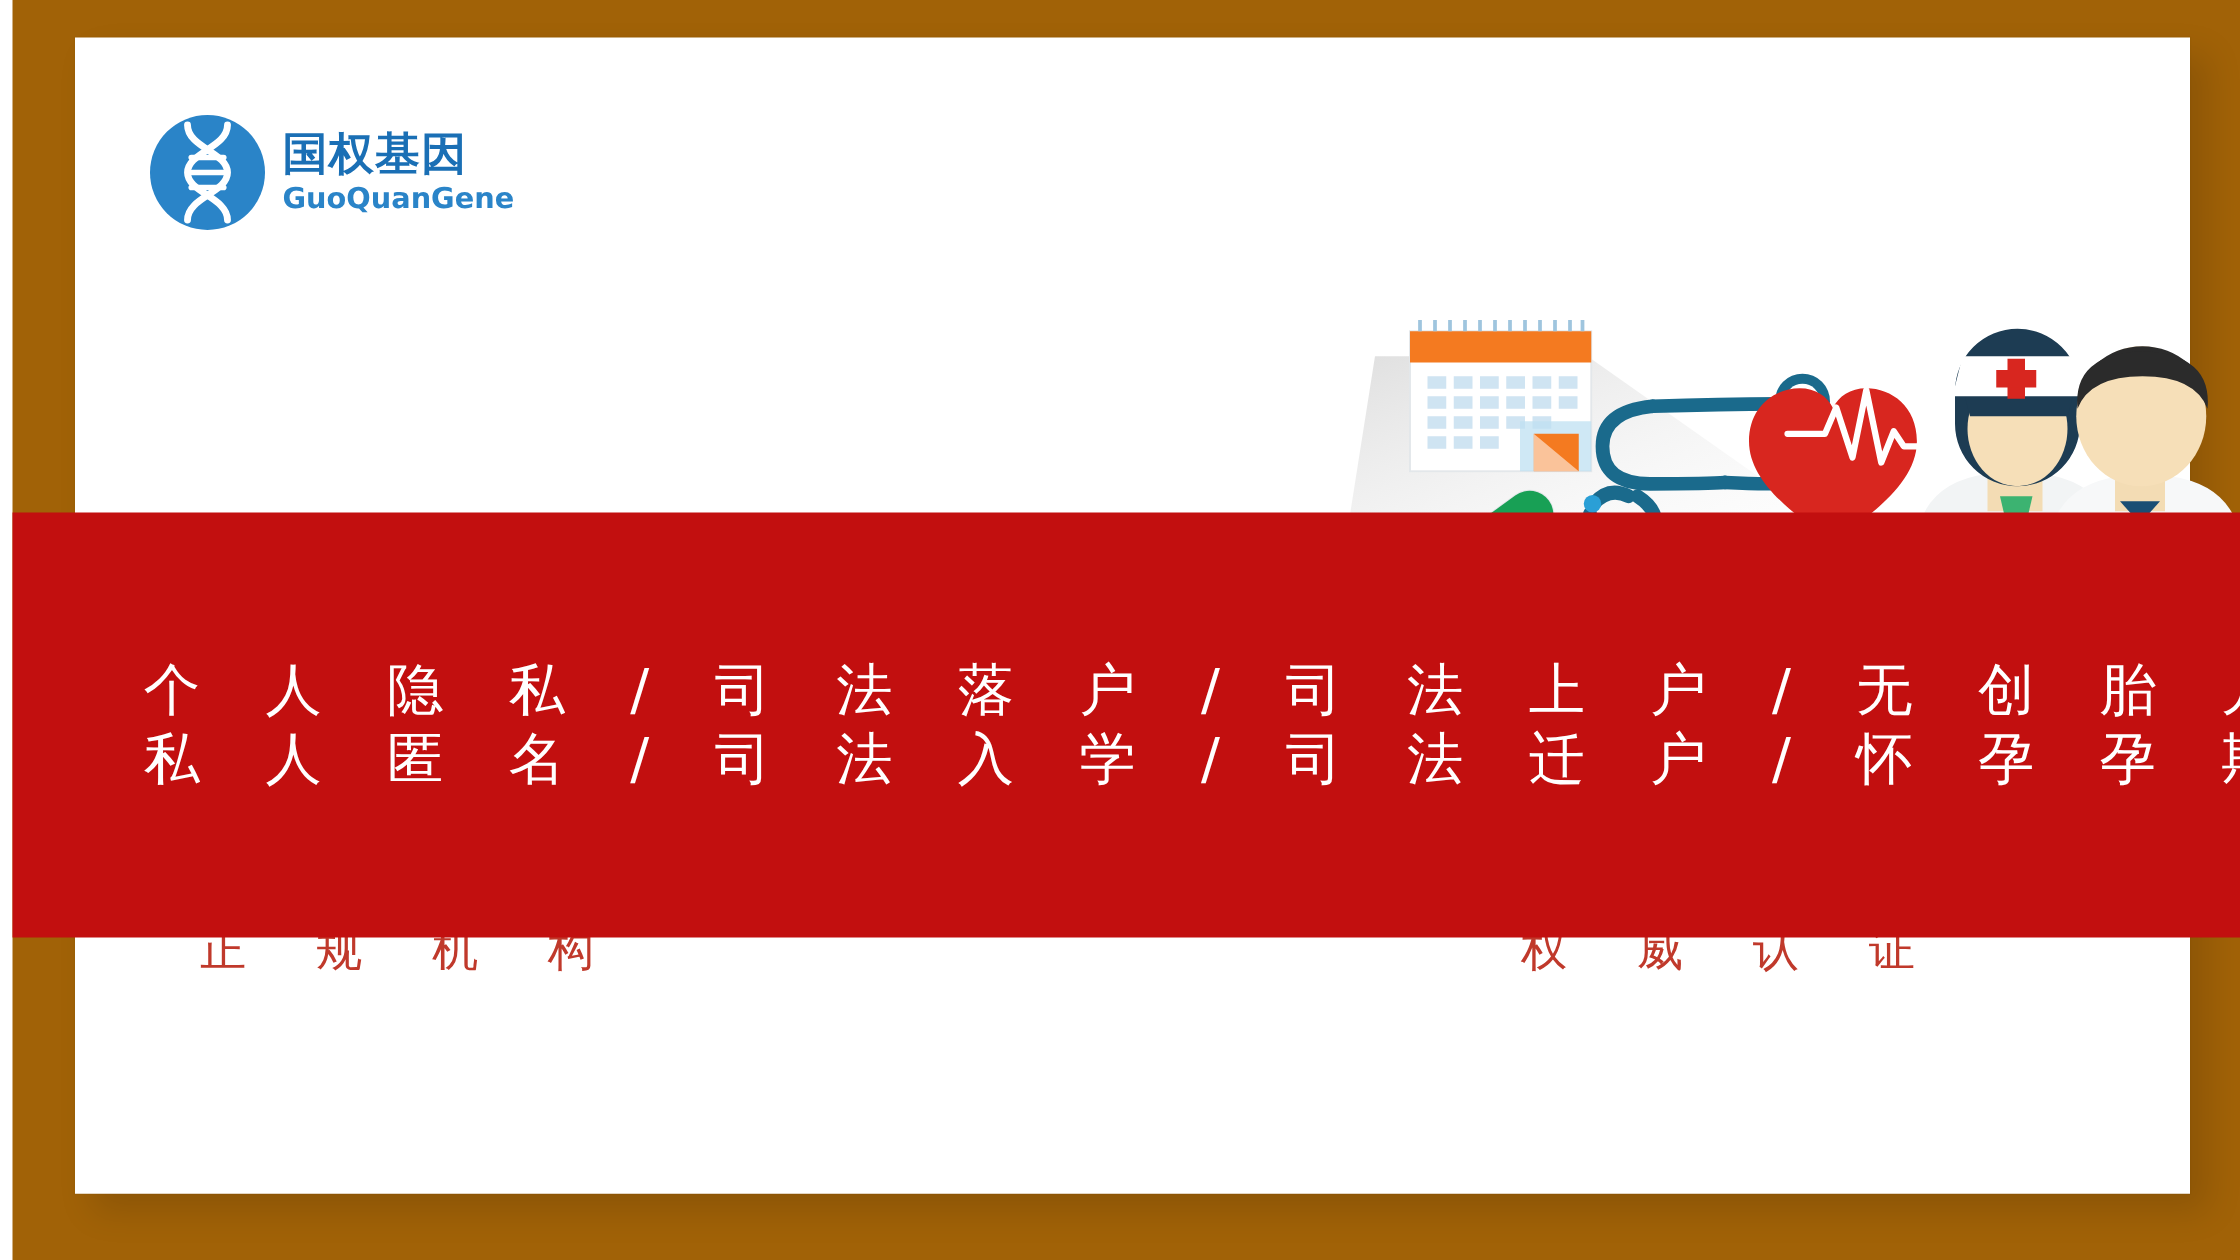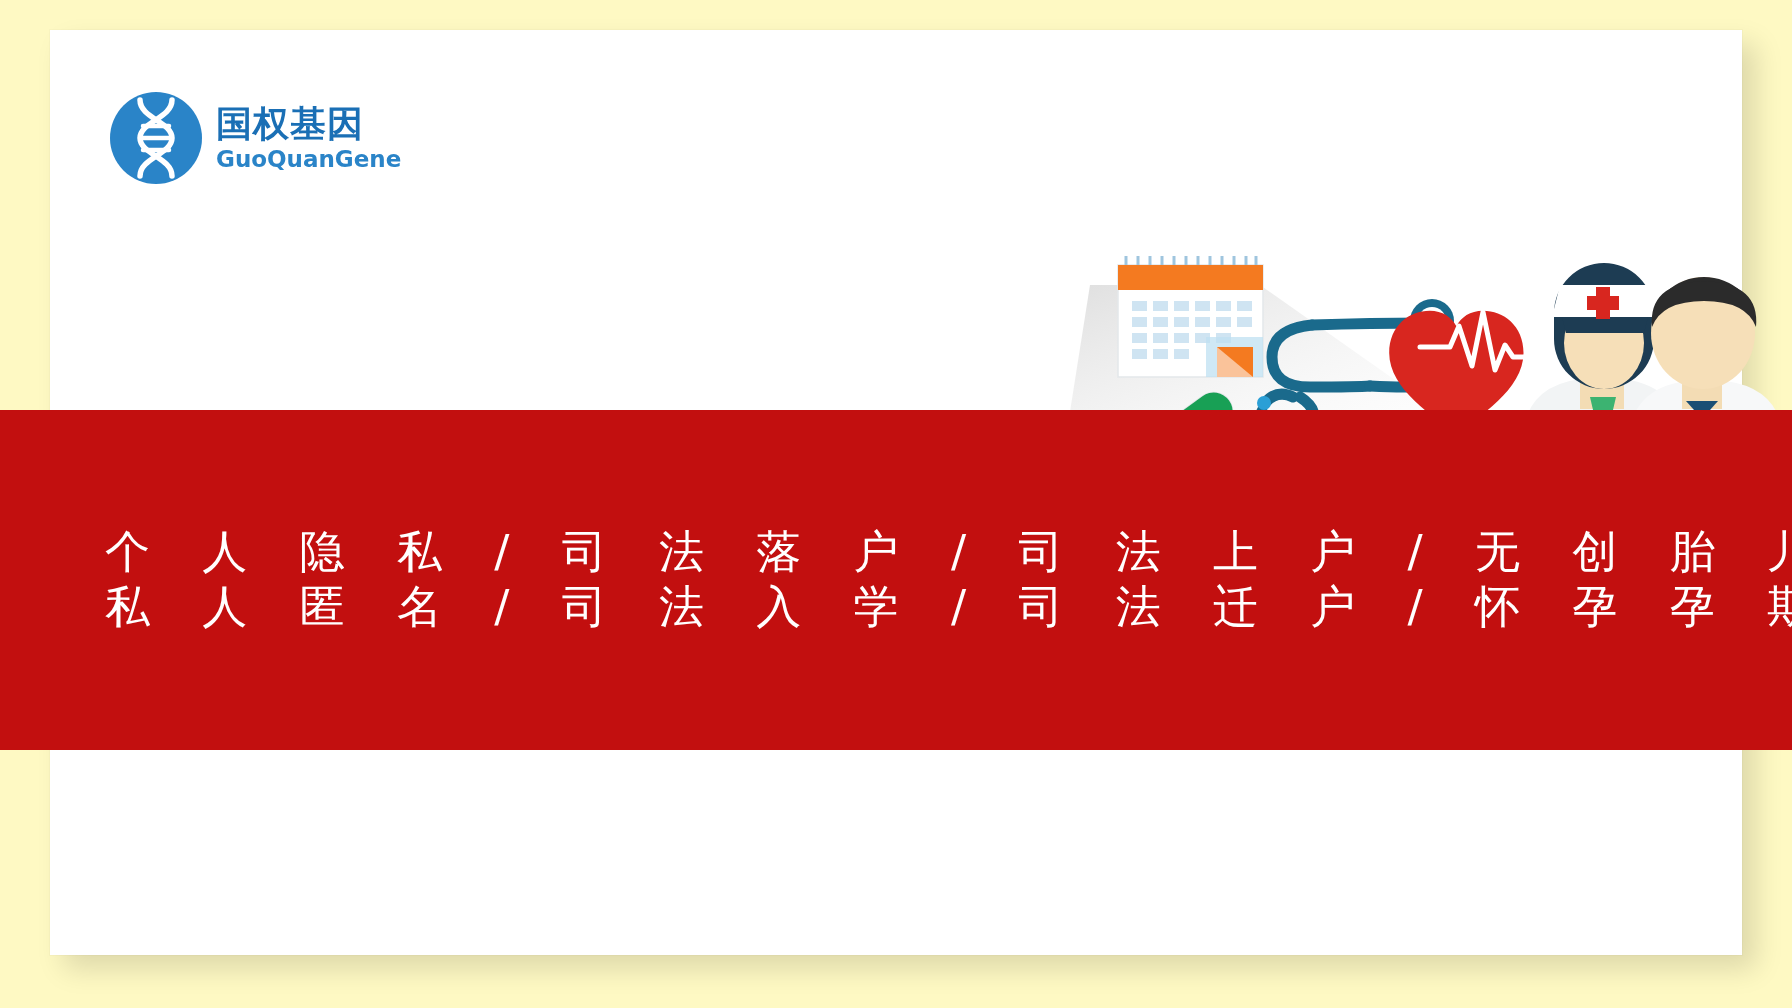--- a/index.html
+++ b/index.html
@@ -7,21 +7,22 @@
   body{
     background:#ffffff;
     font-family:"DejaVu Sans","Liberation Sans",sans-serif;
     overflow:hidden;
     position:relative;
   }
 
   
   #banner-root{
     position:absolute; inset:0;
-    background:#fef9c3;
+    background:#a16207;
+    margin-left:10px;
   }
 
   
   #card{
     position:absolute;
     left:50px; top:30px;
     width:1692px; height:925px;
     background:#ffffff;
     box-shadow:0 0 0 1px rgba(0,0,0,.02), 14px 14px 26px rgba(0,0,0,.13);
   }
@@ -249,20 +250,24 @@
             <polygon points="214,200 226,200 230,246 210,246" fill="#1f6fa8"></polygon>
             <ellipse cx="221" cy="118" rx="52" ry="56" fill="#f6dfb8"></ellipse>
             <path d="M170 110 a52 48 0 0 1 104 0 q-6 -34 -52 -34 q-46 0 -52 34 z" fill="#2b2b2b"></path>
             <path d="M170 112 q-4 -44 52 -46 q56 2 52 46 q-10 -26 -52 -26 q-42 0 -52 26 z" fill="#2b2b2b"></path>
           </g>
         </g>
       </svg>
     </div>
 
 
+    <div id="caption-row">
+      <span class="caption">正 规 机 构</span>
+      <span class="caption">权 威 认 证</span>
+    </div>
 
   </div>
 
   <div id="service-band">
     <div class="service-line">个 人 隐 私 / 司 法 落 户 / 司 法 上 户 / 无 创 胎 儿</div>
     <div class="service-line">私 人 匿 名 / 司 法 入 学 / 司 法 迁 户 / 怀 孕 孕 期</div>
   </div>
 
 </div>
 

